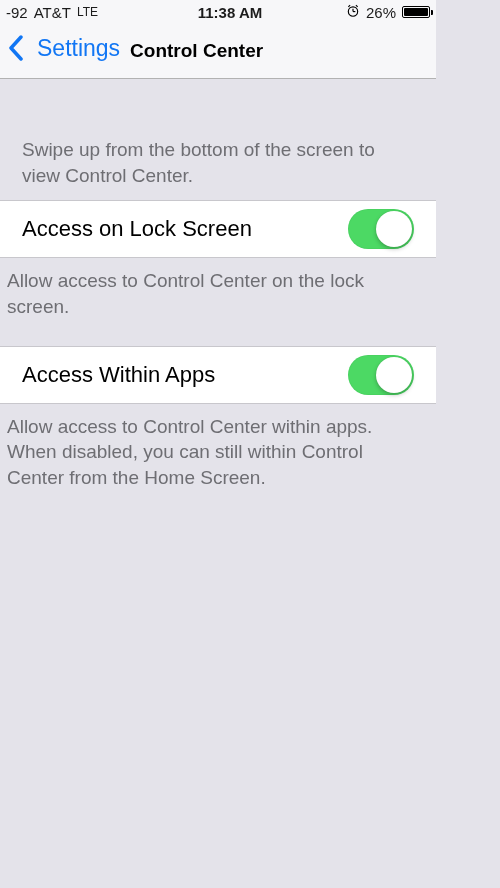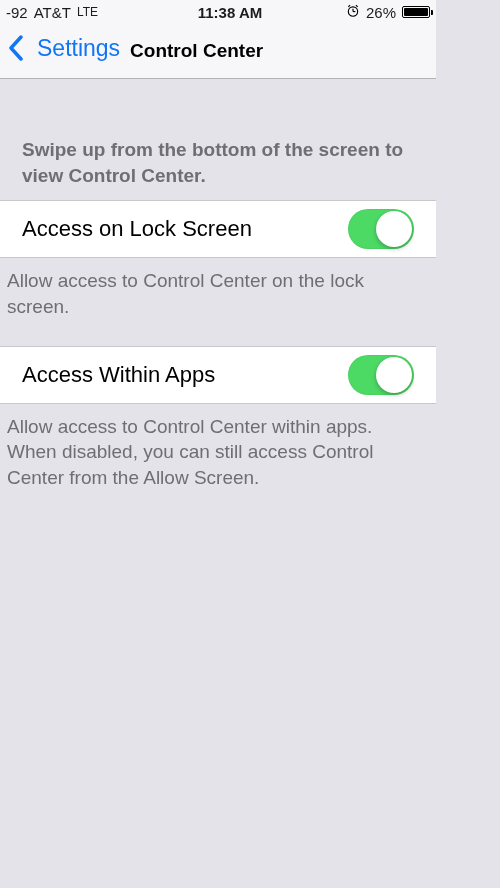--- a/index.html
+++ b/index.html
@@ -94,21 +94,20 @@
     font-weight: 600;
     color: #000;
     margin-left: 10px;
   }
   
   .section-header {
     padding: 30px 26px 12px 22px;
     color: #6e6e73;
     font-size: 19px;
     line-height: 1.35;
-    font-weight: bold;
   }
   .section-header.top {
     padding-top: 58px;
   }
   .cell {
     background: #fff;
     border-top: 1px solid #c8c7cc;
     border-bottom: 1px solid #c8c7cc;
     padding: 0 22px;
     height: 58px;
@@ -199,15 +198,15 @@
     </span>
   </div>
   <div class="footer">Allow access to Control Center on the lock screen.</div>
 
   <div class="cell" style="margin-top:6px;">
     <span class="cell-label">Access Within Apps</span>
     <span class="toggle">
       <span class="toggle-knob"></span>
     </span>
   </div>
-  <div class="footer">Allow access to Control Center within apps. When disabled, you can still access Control Center from the Allow Screen.</div>
+  <div class="footer">Allow access to Control Center within apps. When disabled, you can still within Control Center from the Home Screen.</div>
 
 </div>
 
 </body></html>

